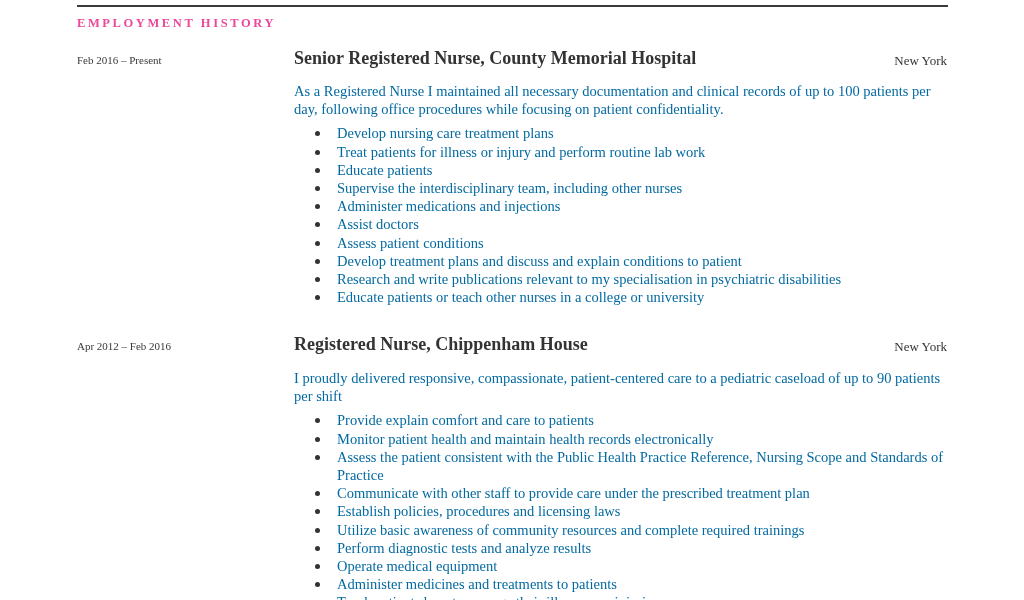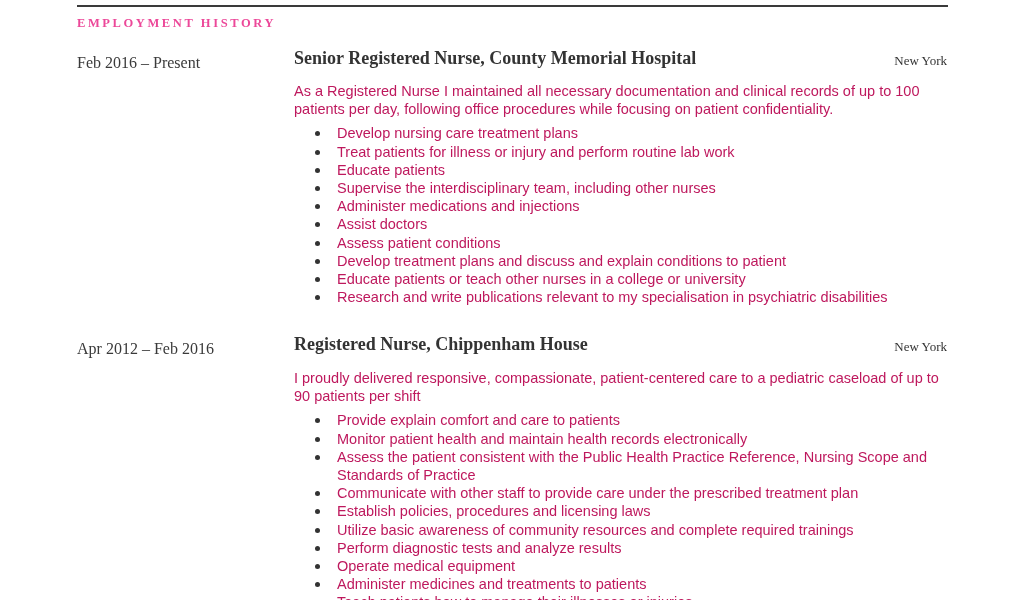--- a/index.html
+++ b/index.html
@@ -15,33 +15,33 @@
   }
   .section-title {
     position: absolute; left: 77px; top: 16px;
     font-family: "Liberation Serif", serif;
     font-size: 12.5px; font-weight: bold; letter-spacing: 2.6px;
     color: #ec4899;
   }
   .job { position: absolute; left: 0; width: 1024px; }
   .job .dates {
     position: absolute; left: 77px; top: 0;
-    font-family: "Liberation Serif", serif; font-size: 16px; color: #3a3a3a;
+    font-family: "Liberation Serif", serif; font-size: 11px; color: #3a3a3a;
   }
   .job .title {
     position: absolute; left: 294px; top: -6px;
     font-family: "Liberation Serif", serif; font-size: 18px; font-weight: bold; color: #333; text-align: right;
   }
   .job .loc {
     position: absolute; right: 77px; top: -1px;
     font-family: Liberation Serif, serif; font-size: 13px; color: #333;
   }
   .job .body {
     position: absolute; left: 294px; width: 660px;
-    font-family: Liberation Sans, sans-serif; font-size: 14.5px; line-height: 18.2px; color: #be185d;
+    font-family: Liberation Serif, serif; font-size: 14.5px; line-height: 18.2px; color: #0369a1;
   }
   .job .body p { margin: 0 0 6px 0; }
   .job .body ul { margin: 0; padding: 0 0 0 43px; list-style: none; }
   .job .body li { position: relative; }
   .job .body li::before {
     content: ""; position: absolute; left: -22px; top: 7px;
     width: 5px; height: 5px; border-radius: 50%; background: #333;
   }
 </style>
 </head>
@@ -58,22 +58,22 @@
     <p>As a Registered Nurse I maintained all necessary documentation and clinical records of up to 100 patients per day, following office procedures while focusing on patient confidentiality.</p>
     <ul>
       <li>Develop nursing care treatment plans</li>
       <li>Treat patients for illness or injury and perform routine lab work</li>
       <li>Educate patients</li>
       <li>Supervise the interdisciplinary team, including other nurses</li>
       <li>Administer medications and injections</li>
       <li>Assist doctors</li>
       <li>Assess patient conditions</li>
       <li>Develop treatment plans and discuss and explain conditions to patient</li>
+      <li>Research and write publications relevant to my specialisation in psychiatric disabilities</li>
       <li>Educate patients or teach other nurses in a college or university</li>
-      <li>Research and write publications relevant to my specialisation in psychiatric disabilities</li>
     </ul>
   </div>
 </div>
 
 <div class="job" style="top:340px;">
   <div class="dates">Apr 2012 – Feb 2016</div>
   <div class="title">Registered Nurse, Chippenham House</div>
   <div class="loc">New York</div>
   <div class="body" style="top:29px;">
     <p>I proudly delivered responsive, compassionate, patient-centered care to a pediatric caseload of up to 90 patients per shift</p>

